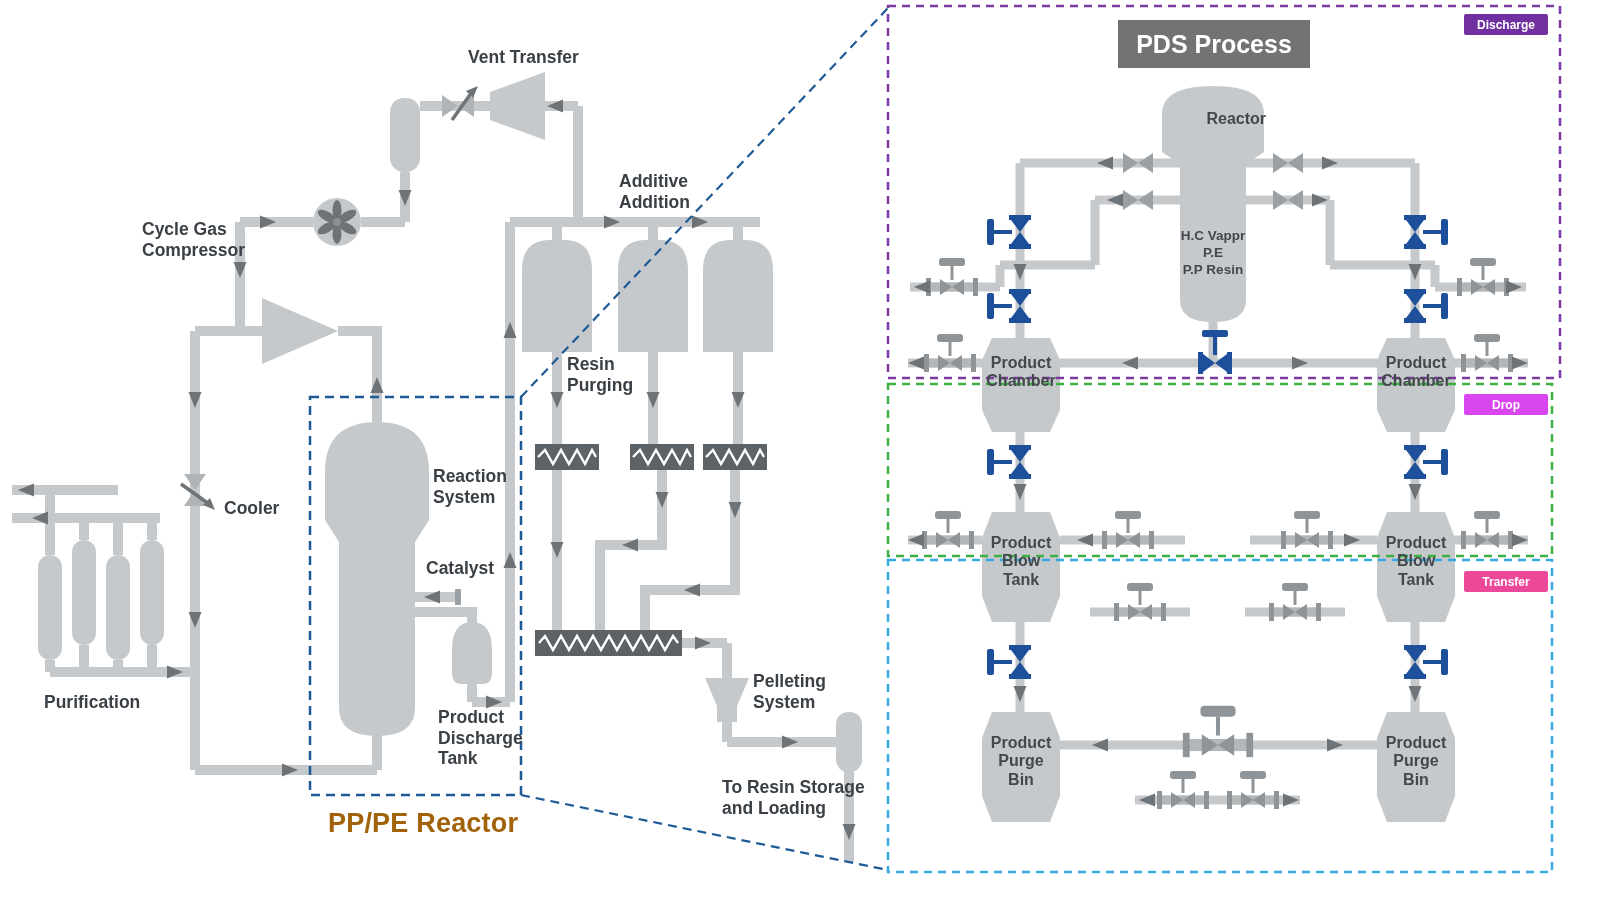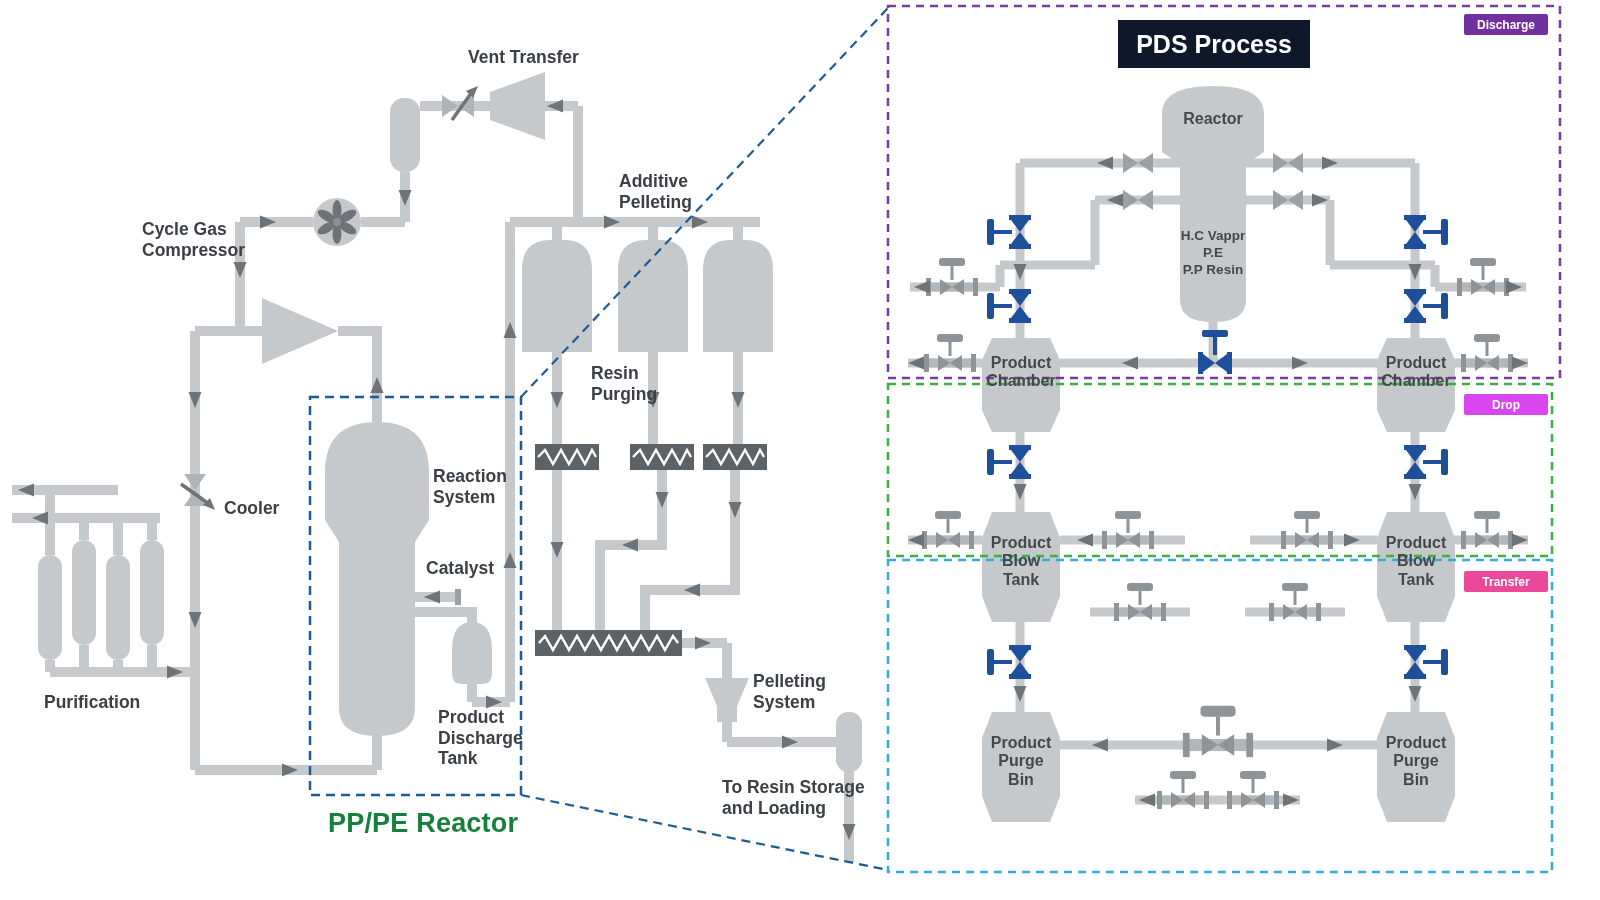--- a/index.html
+++ b/index.html
@@ -4,22 +4,22 @@
 <style>
   html,body{margin:0;padding:0;background:#fff;}
   .stage{position:relative;width:1600px;height:900px;background:#fff;overflow:hidden;
          font-family:"Liberation Sans",sans-serif;}
   .stage svg{position:absolute;left:0;top:0;}
   .lbl{position:absolute;font-weight:700;font-size:17.5px;line-height:1.18;color:#3a4045;
        white-space:pre-line;}
   .ctr{text-align:center;}
   .vlbl{font-size:16px;color:#43484c;line-height:1.15;}
   .small{font-size:13.5px;line-height:1.25;margin-top:48px;}
-  .ppe{font-size:27px;color:#15803d;letter-spacing:.2px;}
-  .title-box{position:absolute;left:1118px;top:20px;width:192px;height:48px;background:#0f172a;
+  .ppe{font-size:27px;color:#a16207;letter-spacing:.2px;}
+  .title-box{position:absolute;left:1118px;top:20px;width:192px;height:48px;background:#737373;
        color:#fff;display:flex;align-items:center;justify-content:center;font-weight:700;font-size:25px;}
   .badge{position:absolute;left:1464px;width:84px;height:21px;color:#fff;font-weight:700;font-size:12px;
        display:flex;align-items:center;justify-content:center;border-radius:2px;}
 </style>
 </head>
 <body>
 
 <div class="stage">
 
 <svg width="1600" height="900" viewBox="0 0 1600 900">
@@ -267,43 +267,43 @@
 
   <rect x="888" y="6" width="672" height="372" fill="none" stroke="#7a3aa0" stroke-width="2.5" stroke-dasharray="8 6"></rect>
   <rect x="888" y="384" width="664" height="172" fill="none" stroke="#3cb043" stroke-width="2.5" stroke-dasharray="8 6"></rect>
   <rect x="888" y="560" width="664" height="312" fill="none" stroke="#35aade" stroke-width="2.5" stroke-dasharray="8 6"></rect>
 </svg>
 
 <div class="lbl" style="left:468px;top:47px;">Vent Transfer</div>
 <div class="lbl" style="left:142px;top:219px;">Cycle Gas
 Compressor</div>
 <div class="lbl" style="left:619px;top:171px;">Additive
-Pelleting</div>
-<div class="lbl" style="left:567px;top:363px;margin-left:24px;">Resin
+Addition</div>
+<div class="lbl" style="left:567px;top:354px;">Resin
 Purging</div>
 <div class="lbl" style="left:433px;top:466px;">Reaction
 System</div>
 <div class="lbl" style="left:224px;top:498px;">Cooler</div>
 <div class="lbl" style="left:426px;top:558px;">Catalyst</div>
 <div class="lbl" style="left:438px;top:707px;">Product
 Discharge
 Tank</div>
 <div class="lbl" style="left:44px;top:692px;">Purification</div>
 <div class="lbl" style="left:753px;top:671px;">Pelleting
 System</div>
 <div class="lbl" style="left:698px;top:777px;margin-left:24px;">To Resin Storage
 and Loading</div>
 <div class="lbl ppe" style="left:328px;top:808px;">PP/PE Reactor</div>
 
 <div class="title-box">PDS Process</div>
 <div class="badge" style="top:14px;background:#7030a0;">Discharge</div>
 <div class="badge" style="top:394px;background:#d946ef;">Drop</div>
 <div class="badge" style="top:571px;background:#ec4899;">Transfer</div>
 
-<div class="lbl ctr vlbl" style="left:1160px;top:110px;width:106px;">Reactor</div>
+<div class="lbl ctr vlbl" style="left:1160px;top:110px;width:106px;text-align:right;">Reactor</div>
 <div class="lbl ctr vlbl small" style="left:1171px;top:180px;width:84px;">H.C Vappr
 P.E
 P.P Resin</div>
 <div class="lbl ctr vlbl" style="left:977px;top:354px;width:88px;">Product
 Chamber</div>
 <div class="lbl ctr vlbl" style="left:1372px;top:354px;width:88px;">Product
 Chamber</div>
 <div class="lbl ctr vlbl" style="left:977px;top:534px;width:88px;">Product
 Blow
 Tank</div>

